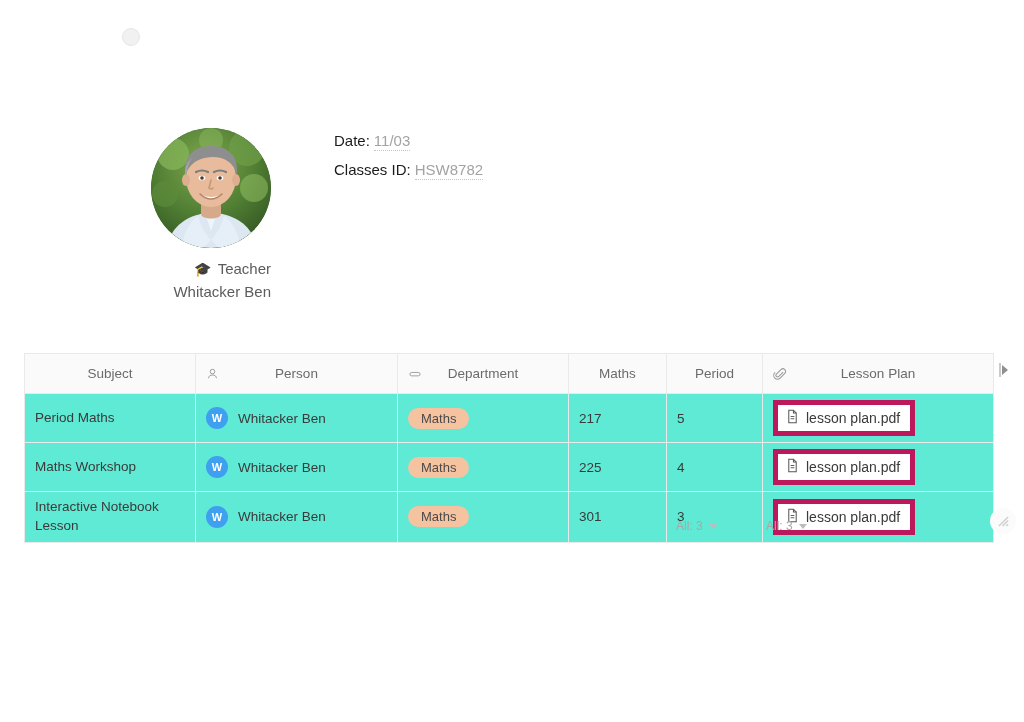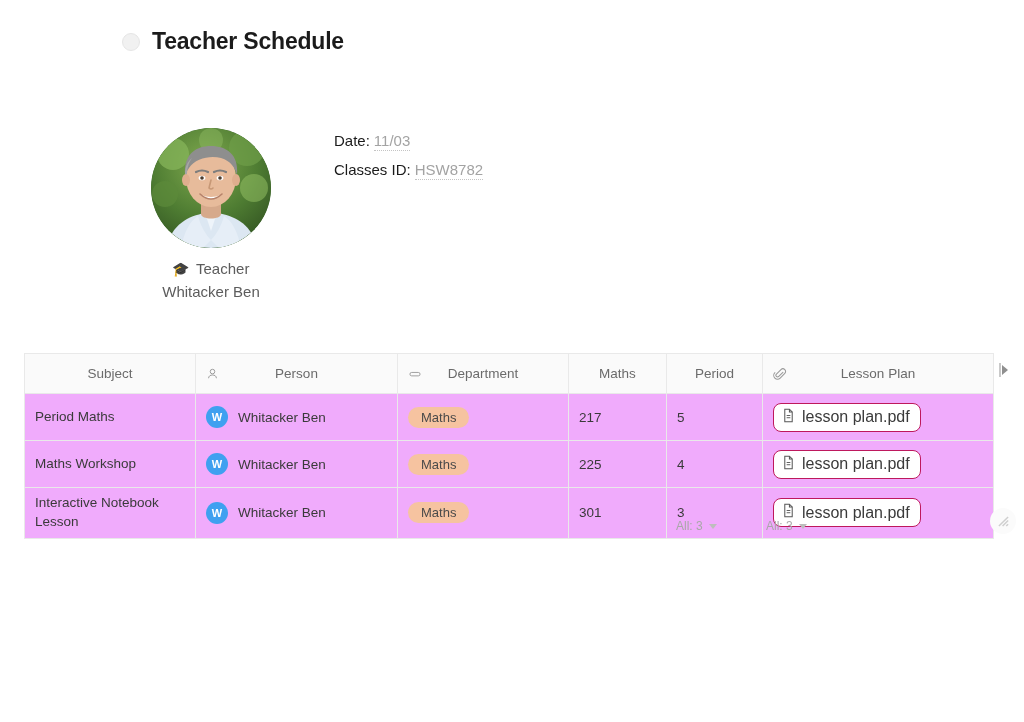--- a/index.html
+++ b/index.html
@@ -40,21 +40,21 @@
     color: #1b1b1b;
     white-space: nowrap;
   }
 
   
   .profile {
     position: absolute;
     left: 151px;
     top: 128px;
     width: 120px;
-    text-align: center;
+    text-align: right;
   }
   .avatar-photo {
     width: 120px;
     height: 120px;
     border-radius: 50%;
     overflow: hidden;
     position: relative;
     background: #3f6b2e;
   }
   .avatar-photo svg { display:block; width:120px; height:120px; }
@@ -96,21 +96,21 @@
   .table-wrap {
     position: absolute;
     left: 24px;
     top: 353px;
     width: 969px;
   }
   table.grid {
     border-collapse: collapse;
     width: 969px;
     table-layout: fixed;
-    background: #f0abfc;
+    background: #5eead4;
   }
   table.grid th, table.grid td {
     border: 1px solid #e9e9e9;
     font-weight: normal;
     text-align: left;
     vertical-align: middle;
   }
   table.grid thead th {
     background: #fafafa;
     height: 39px;
@@ -179,25 +179,25 @@
     color: #4a4a4a;
     border-radius: 11px;
     padding: 3px 13px;
     font-size: 13px;
   }
 
   .file-chip {
     display: inline-flex;
     align-items: center;
     gap: 7px;
-    border: 1px solid #be185d;
-    border-radius: 8px;
+    border: 5px solid #be185d;
+    border-radius: 0;
     padding: 4px 10px 4px 8px;
     background: #ffffff;
-    font-size: 16px;
+    font-size: 14px;
     color: #3a3a3a;
   }
   .file-chip svg { flex: none; }
 
   
   .summary-row {
     position: absolute;
     left: 24px;
     top: 519px;
     width: 969px;
@@ -254,21 +254,20 @@
     display: flex;
     align-items: center;
     justify-content: center;
   }
 </style>
 </head>
 <body>
 
 <div class="page-header">
   <div class="title-bullet"></div>
-  <div class="page-title">Teacher Schedule</div>
 </div>
 
 <div class="profile">
   <div class="avatar-photo">
     <svg viewBox="0 0 120 120" xmlns="http://www.w3.org/2000/svg">
       <defs>
         <clipPath id="circ">
             <circle cx="60" cy="60" r="60"></circle>
           </clipPath>
         <radialGradient id="leaf" cx="45%" cy="30%" r="80%">

